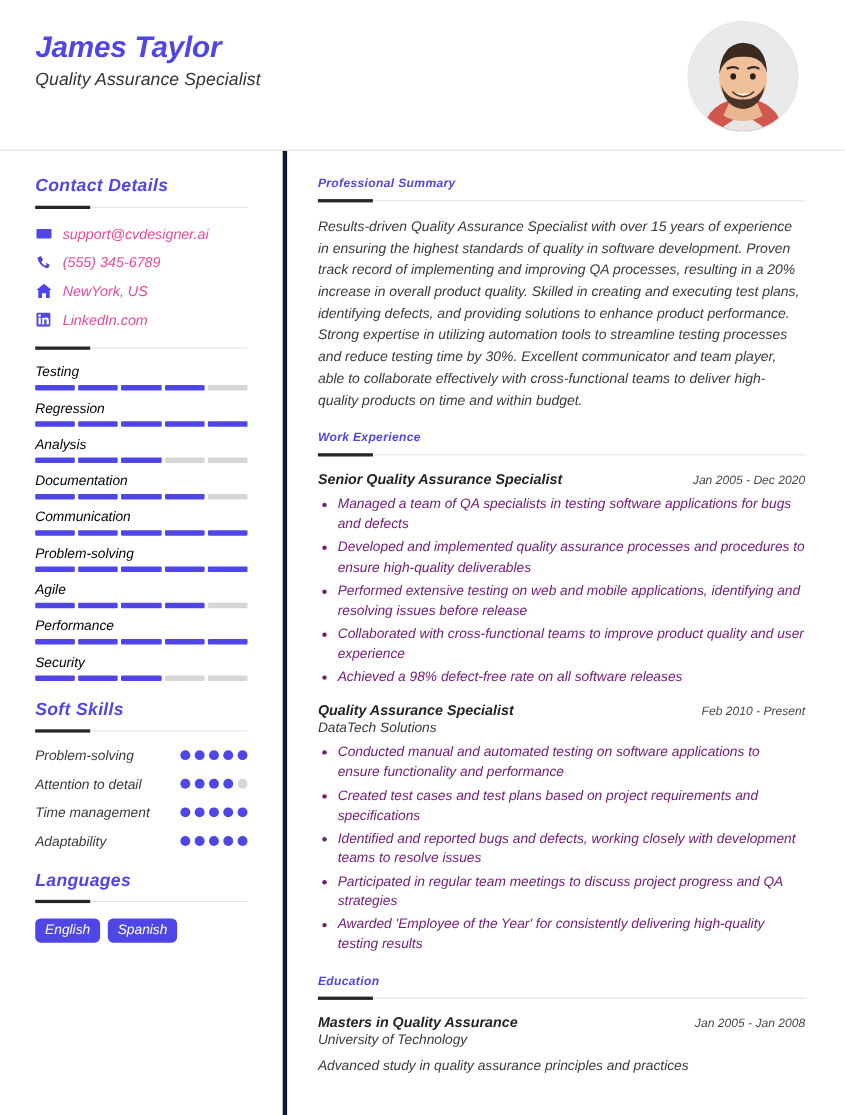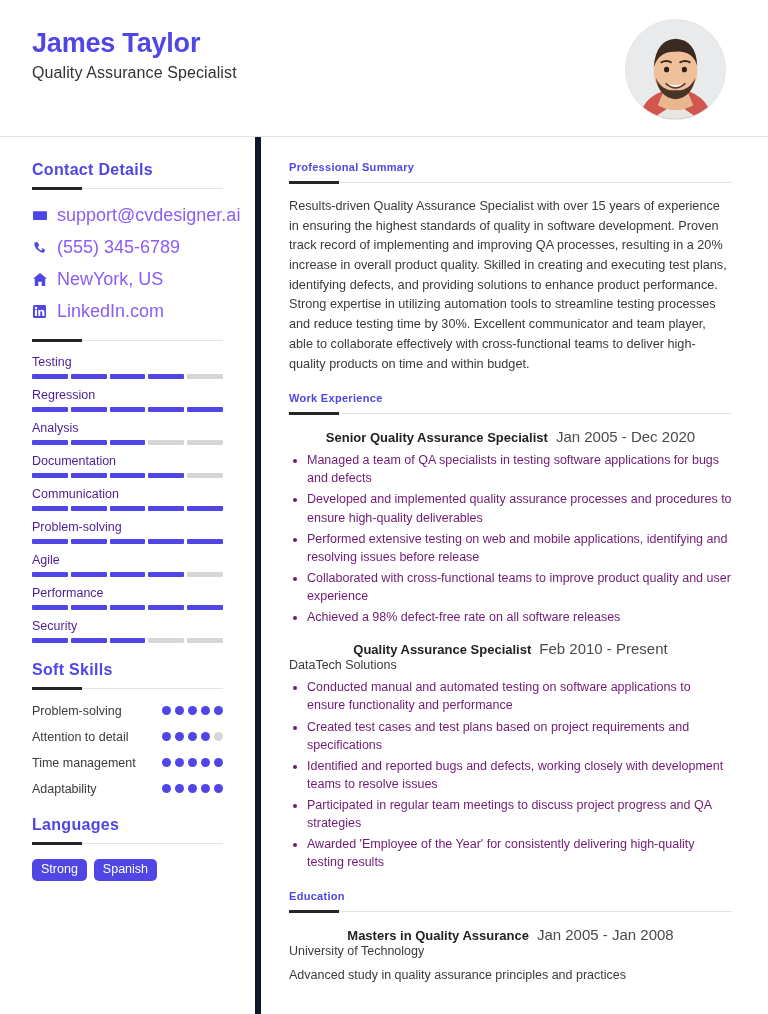--- a/index.html
+++ b/index.html
@@ -3,21 +3,21 @@
 <meta charset="utf-8">
 <style>
   * { margin:0; padding:0; box-sizing:border-box; }
   html, body {
     width:768px; height:1014px;
     background:#ffffff;
     font-family:"Liberation Sans", sans-serif;
     color:#333333;
     overflow:hidden;
   }
-  .page { position:relative; width:768px; height:1014px; background:#fff; }
+  .page { position:relative; width:768px; height:1014px; background:#fff;font-style:italic; }
 
   
   .header {
     position:relative;
     height:137px;
     padding:28px 32px 0 32px;
     border-bottom:1px solid #e2e2e2;
   }
   .name {
     font-size:27px;
@@ -41,21 +41,21 @@
     background:#e9eaec;
     border:1px solid #e4e4e4;
   }
   .avatar svg { display:block; width:100%; height:100%; }
 
   
   .cols { display:flex; height:877px; }
   .left {
     width:261px;
     padding:24px 32px 0 32px;
-    border-right:6px solid #0f172a;
+    border-right:4px solid #0f172a;
   }
   .right {
     flex:1;
     padding:24px 36px 0 28px;
   }
 
   
   .sec-title {
     font-size:16px;
     font-weight:bold;
@@ -78,37 +78,37 @@
   }
   .sec { margin-bottom:18px; }
 
   
   .contact-list { margin-top:16px; }
   .contact-row {
     display:flex;
     align-items:center;
     gap:10px;
     margin-bottom:11px;
-    font-size:18px;
-    color:#8b5cf6;
+    font-size:13px;
+    color:#ec4899;
   }
   .contact-row .ic {
     width:15px; height:15px;
     flex:0 0 15px;
     display:flex; align-items:center; justify-content:center;
     color:#4f46e5;
   }
   .contact-row .ic svg { display:block; fill:#4f46e5; }
 
   
   .skills-list { margin-top:14px; }
   .skill { margin-bottom:9px; }
   .skill-name {
     font-size:12.5px;
-    color:#4c1d95;
+    color:#000000;
     margin-bottom:5px;
   }
   .bar { display:flex; gap:3px; }
   .seg {
     height:5px;
     flex:1 1 0;
     background:#d6d6d6;
     border-radius:1px;
   }
   .seg.on { background:#4f46e5; }
@@ -151,31 +151,31 @@
   .summary {
     margin-top:14px;
     font-size:12.7px;
     line-height:1.55;
     color:#3a3a3a;
     text-align:left;
   }
   .entry { margin-top:14px; }
   .entry-head {
     display:flex;
-    justify-content:center;
+    justify-content:space-between;
     align-items:baseline;
     gap:8px;
   }
   .entry-title {
     font-size:13px;
     font-weight:bold;
     color:#222;
   }
   .entry-date {
-    font-size:15px;
+    font-size:11px;
     color:#4a4a4a;
     white-space:nowrap;
     flex:0 0 auto;
   }
   .entry-org {
     font-size:12.5px;
     color:#3a3a3a;
     margin-top:1px;
   }
   .bullets { margin-top:6px; padding-left:18px; }
@@ -410,21 +410,21 @@
                 <span class="dot on"></span>
               </div>
             </div>
           </div>
       </div>
 
       <div class="sec">
         <div class="sec-title">Languages</div>
         <div class="sec-rule"></div>
         <div class="lang-list" id="lang-list">
-            <span class="pill">Strong</span>
+            <span class="pill">English</span>
             <span class="pill">Spanish</span>
           </div>
       </div>
 
     </div>
 
     <div class="right">
 
       <div class="sec">
         <div class="sec-title">Professional Summary</div>

